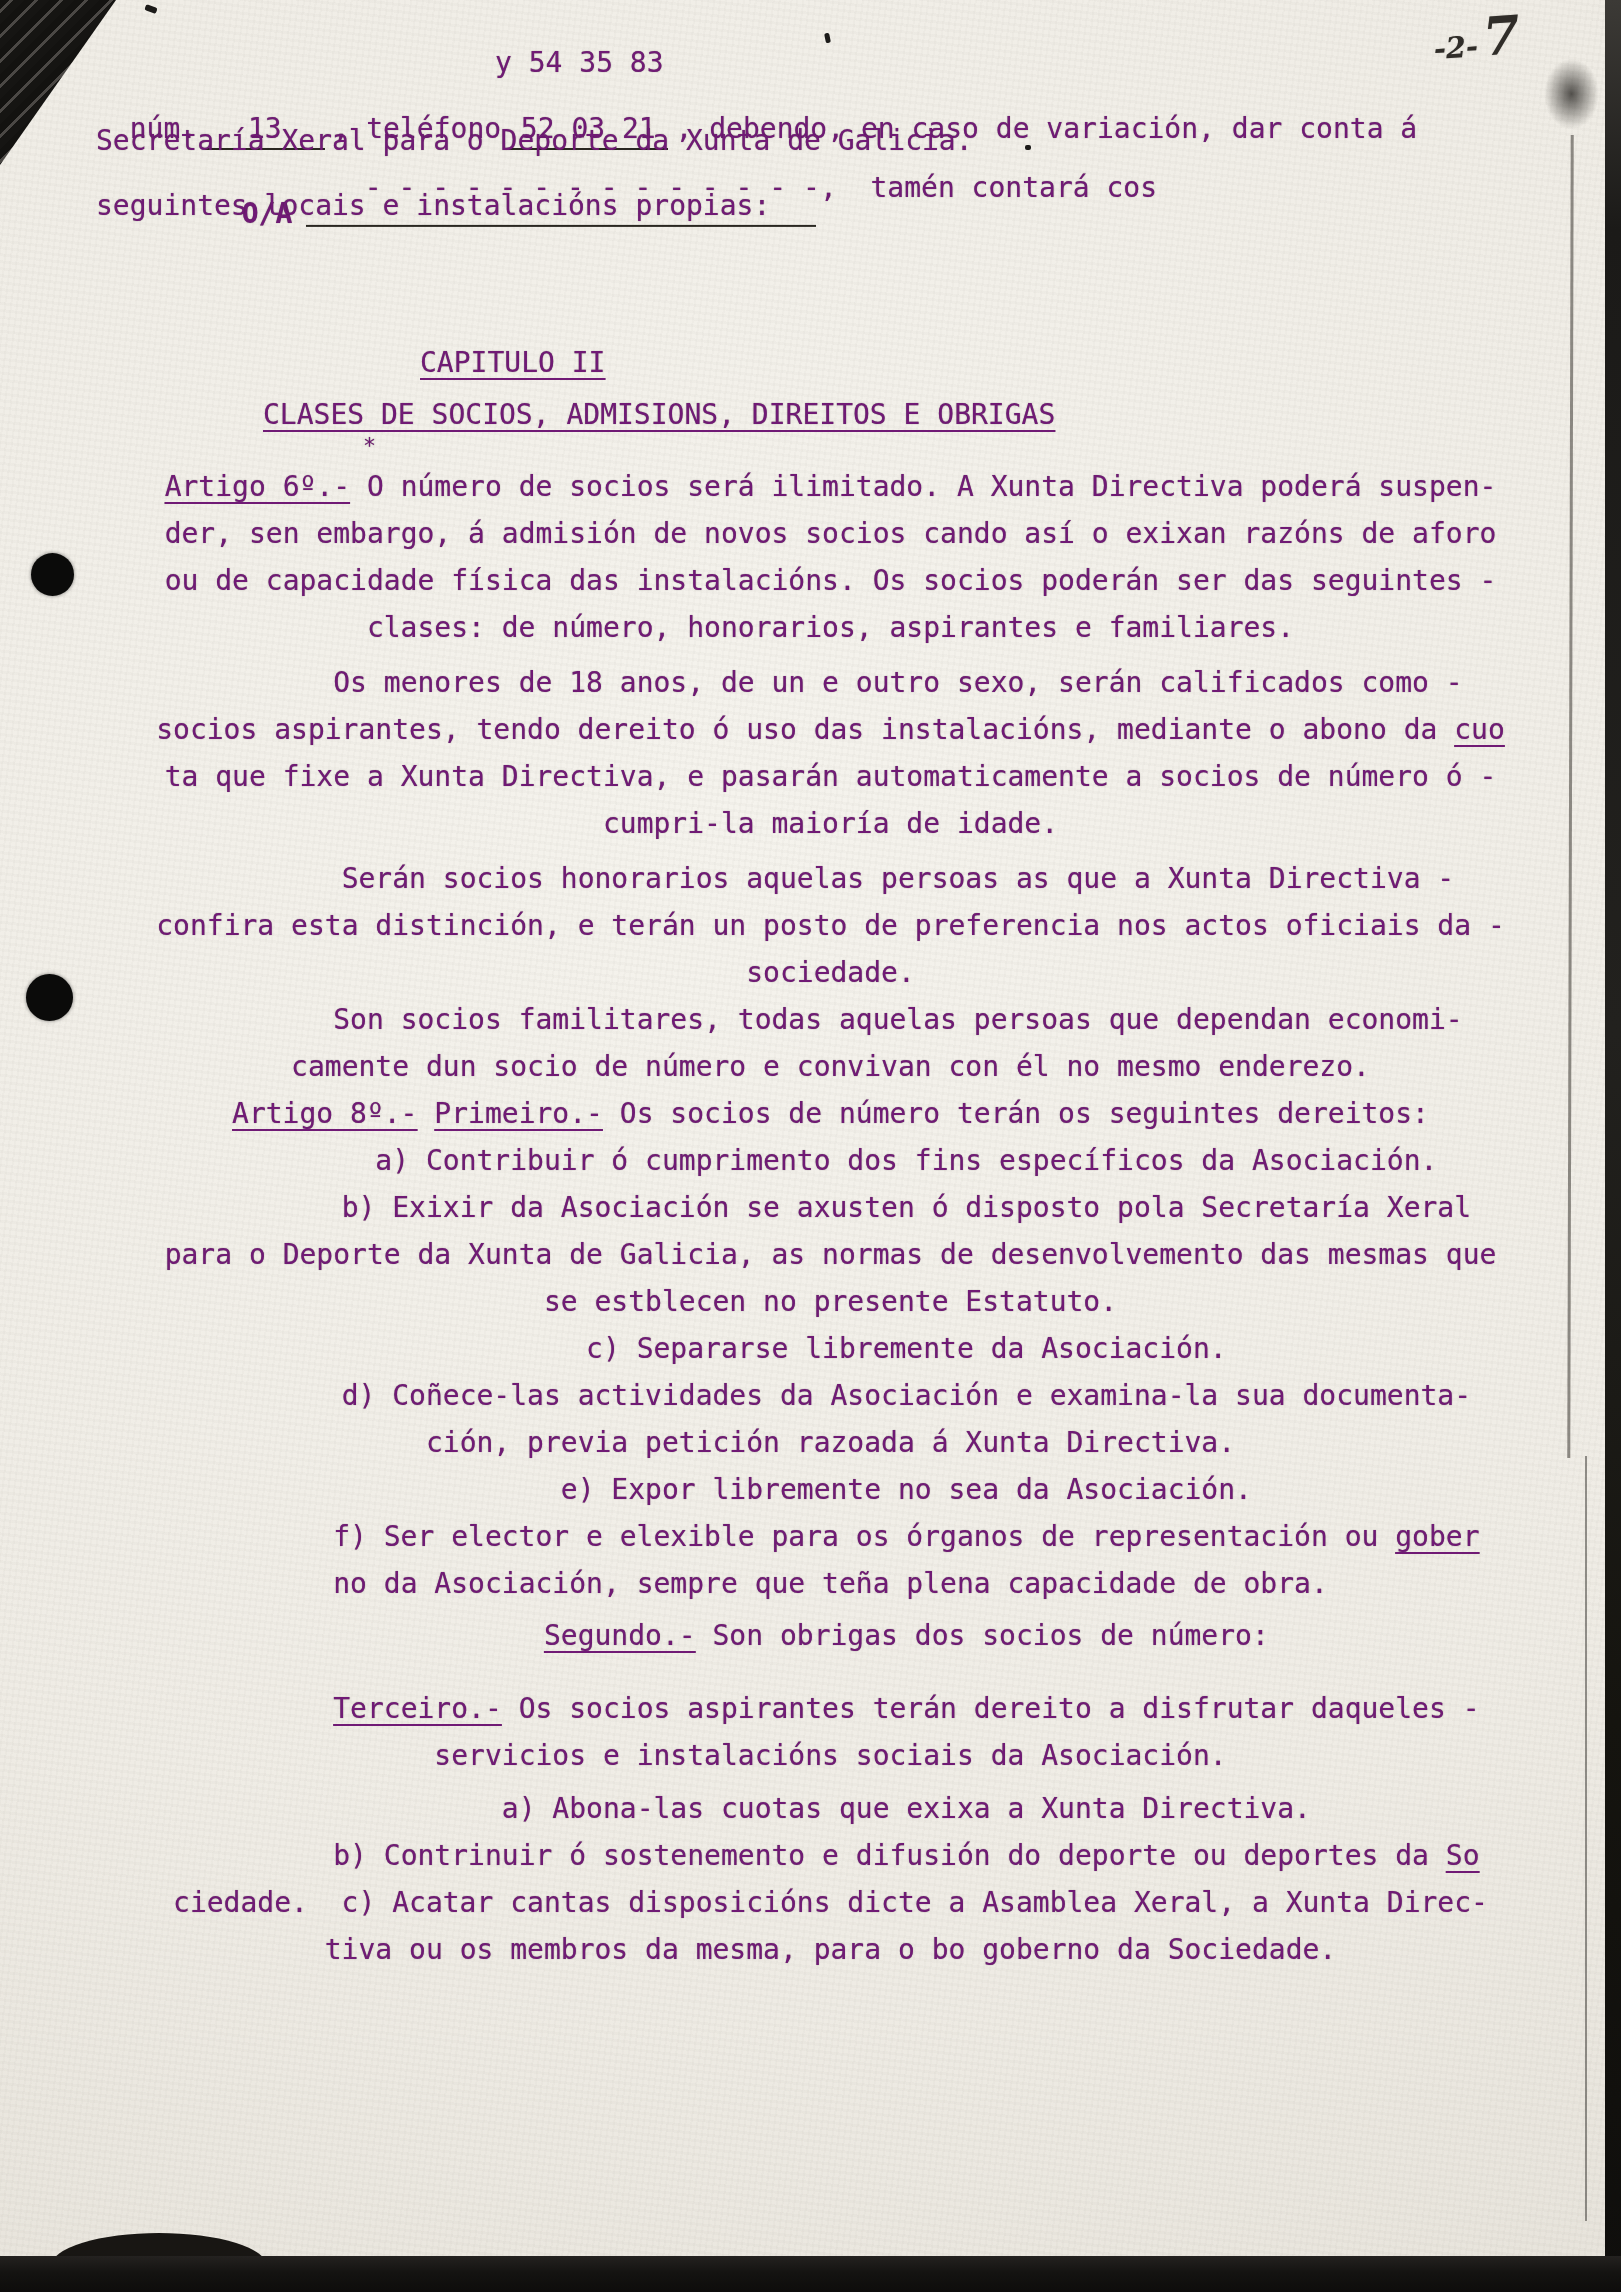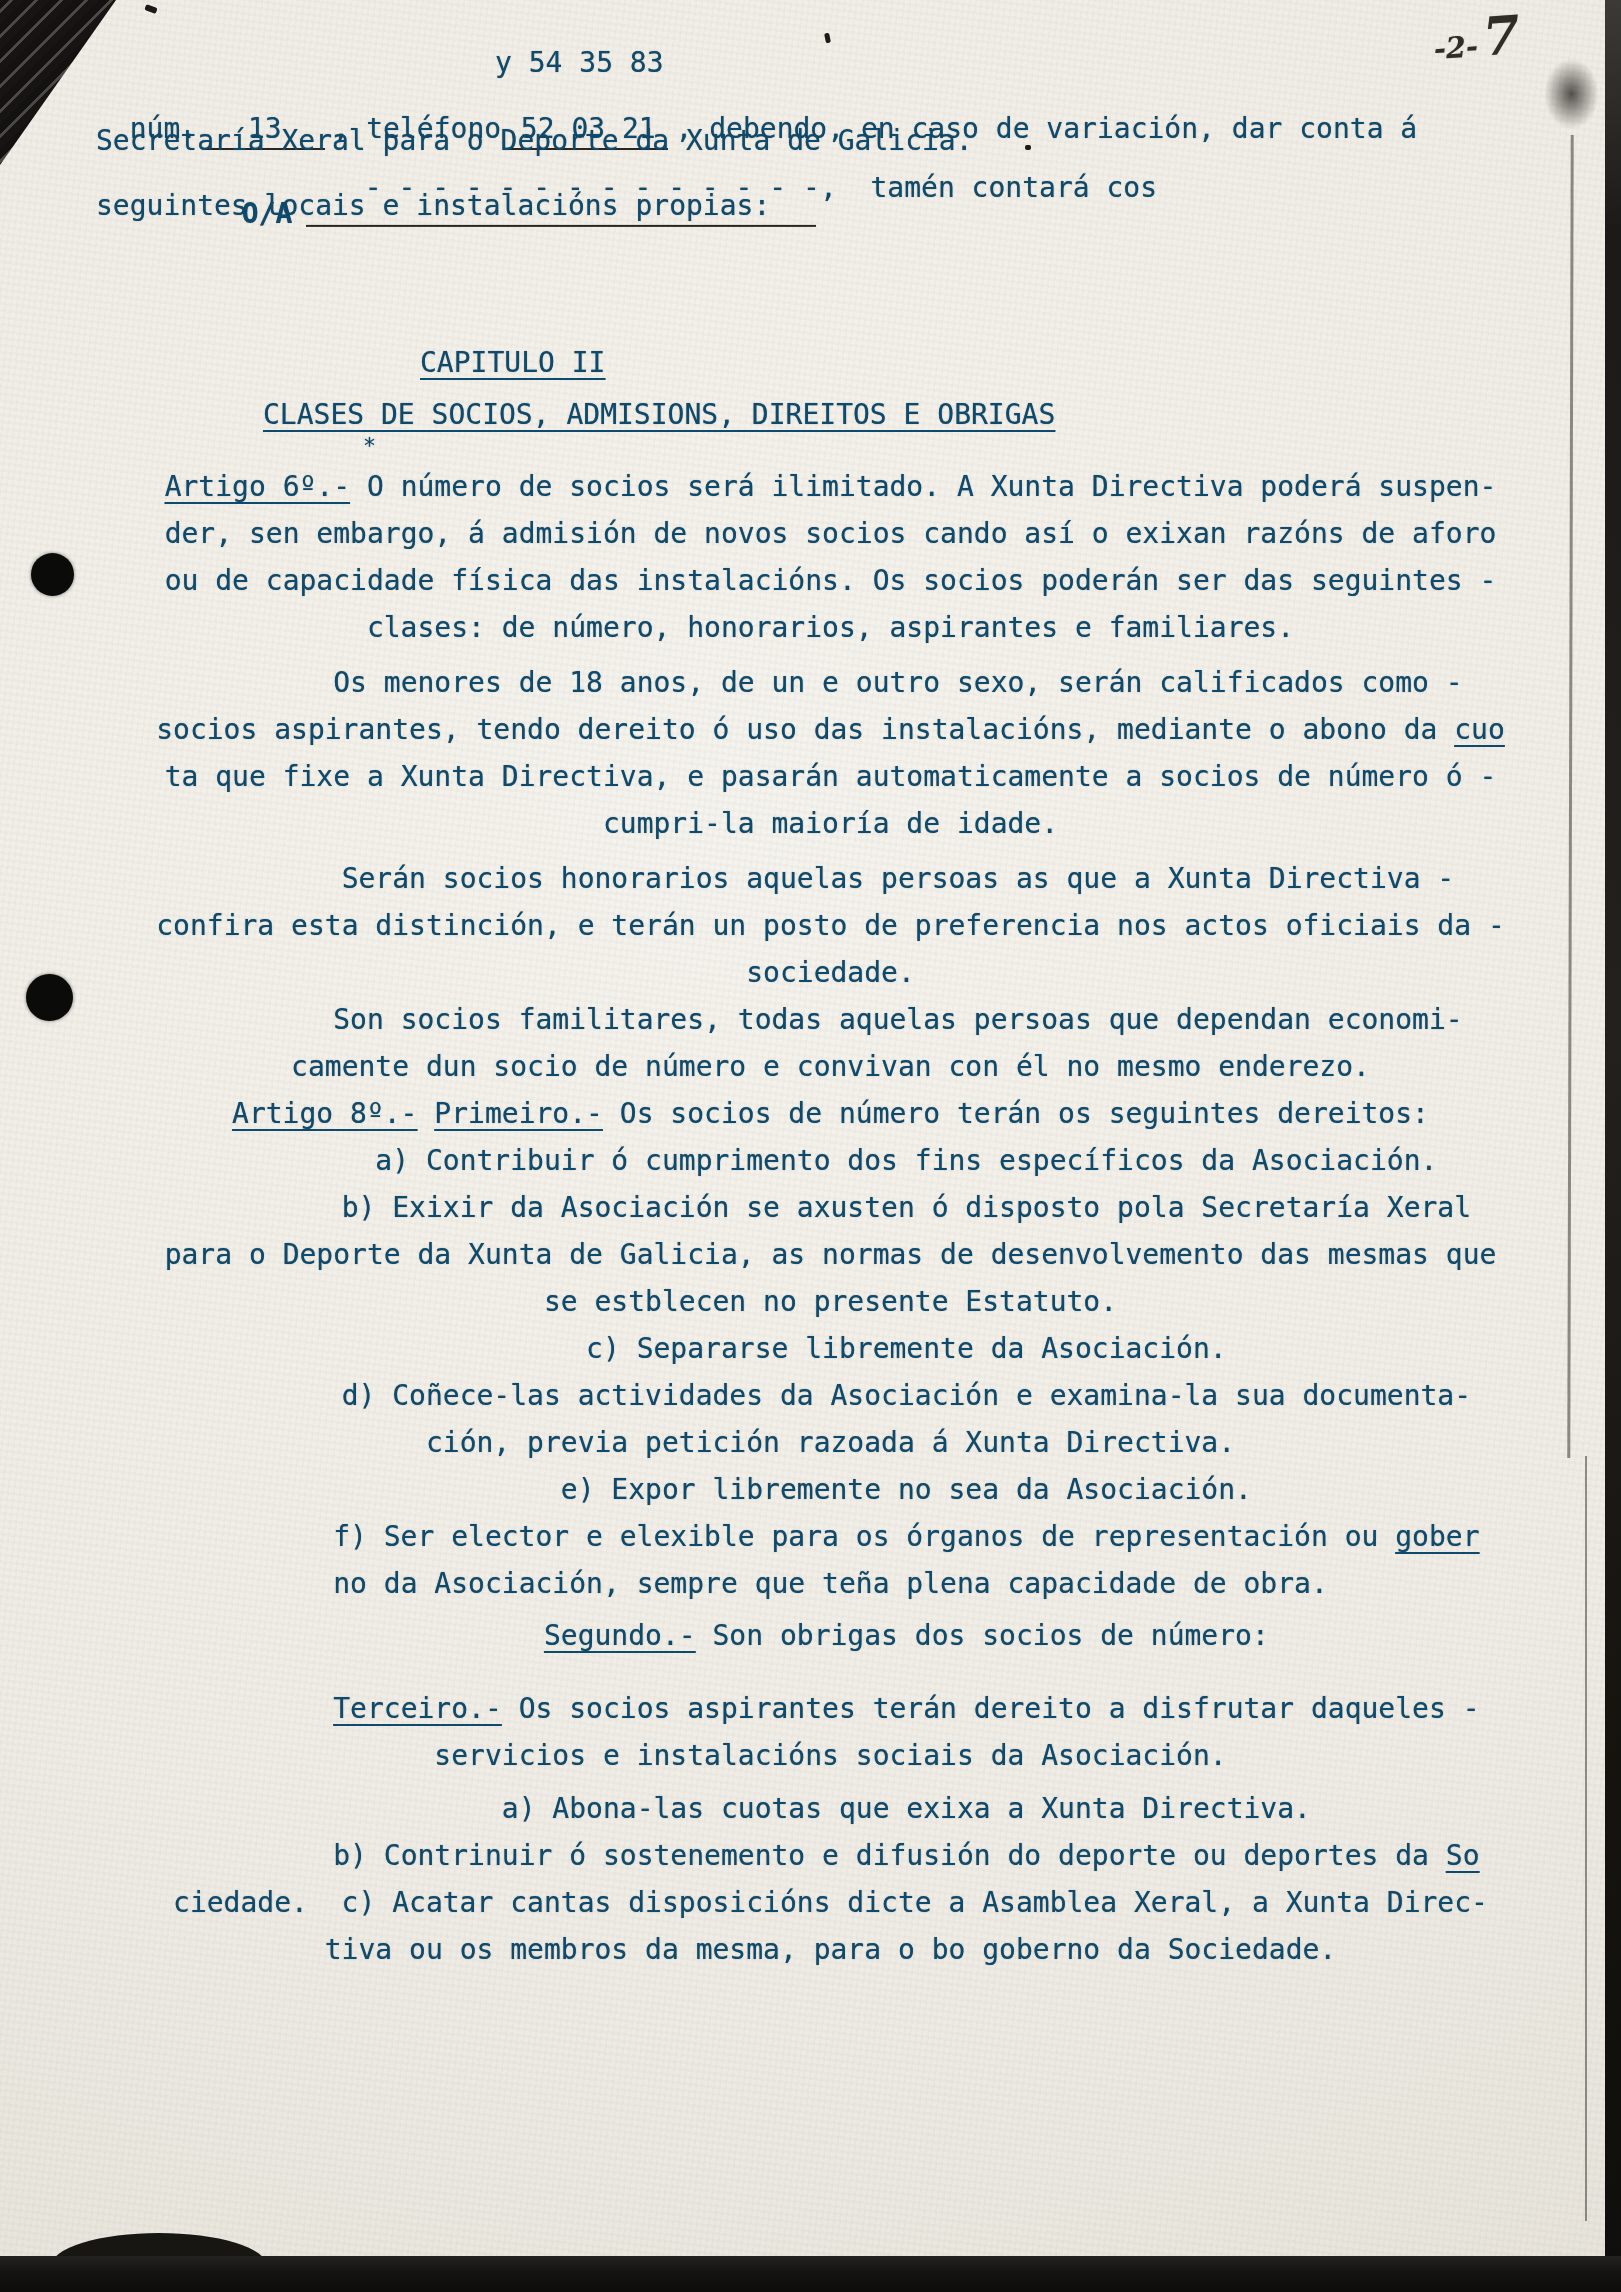--- a/index.html
+++ b/index.html
@@ -12,21 +12,21 @@
     position:absolute;inset:0;
     background:radial-gradient(130% 90% at 45% 35%, #f5f3ed 0%, #efece5 55%, #e2ded5 100%);
   }
   .grain{
     position:absolute;inset:0;pointer-events:none;
     background:
       repeating-linear-gradient(7deg, rgba(120,115,105,0.035) 0 2.9px, transparent 2.9px 6.9px),
       repeating-linear-gradient(97deg, rgba(120,115,105,0.03) 0 2px, transparent 2px 5.9px);
   }
   .ink{
-    color:#0c4a6e;
+    color:#701a75;
     font-size:28px;
     text-shadow:0 0 1px rgba(38,35,29,0.55);
   }
   .abs{position:absolute;white-space:pre;line-height:1.25;}
   .u{text-decoration:underline;text-underline-offset:5.9px;text-decoration-thickness:2px;}
   .fill{
     display:inline-block;text-align:center;
     border-bottom:2.9px solid #2a2721;margin:0 7.8px;padding:0 5.9px 2px 5.9px;
   }
   .fill-num{min-width:108px;}

